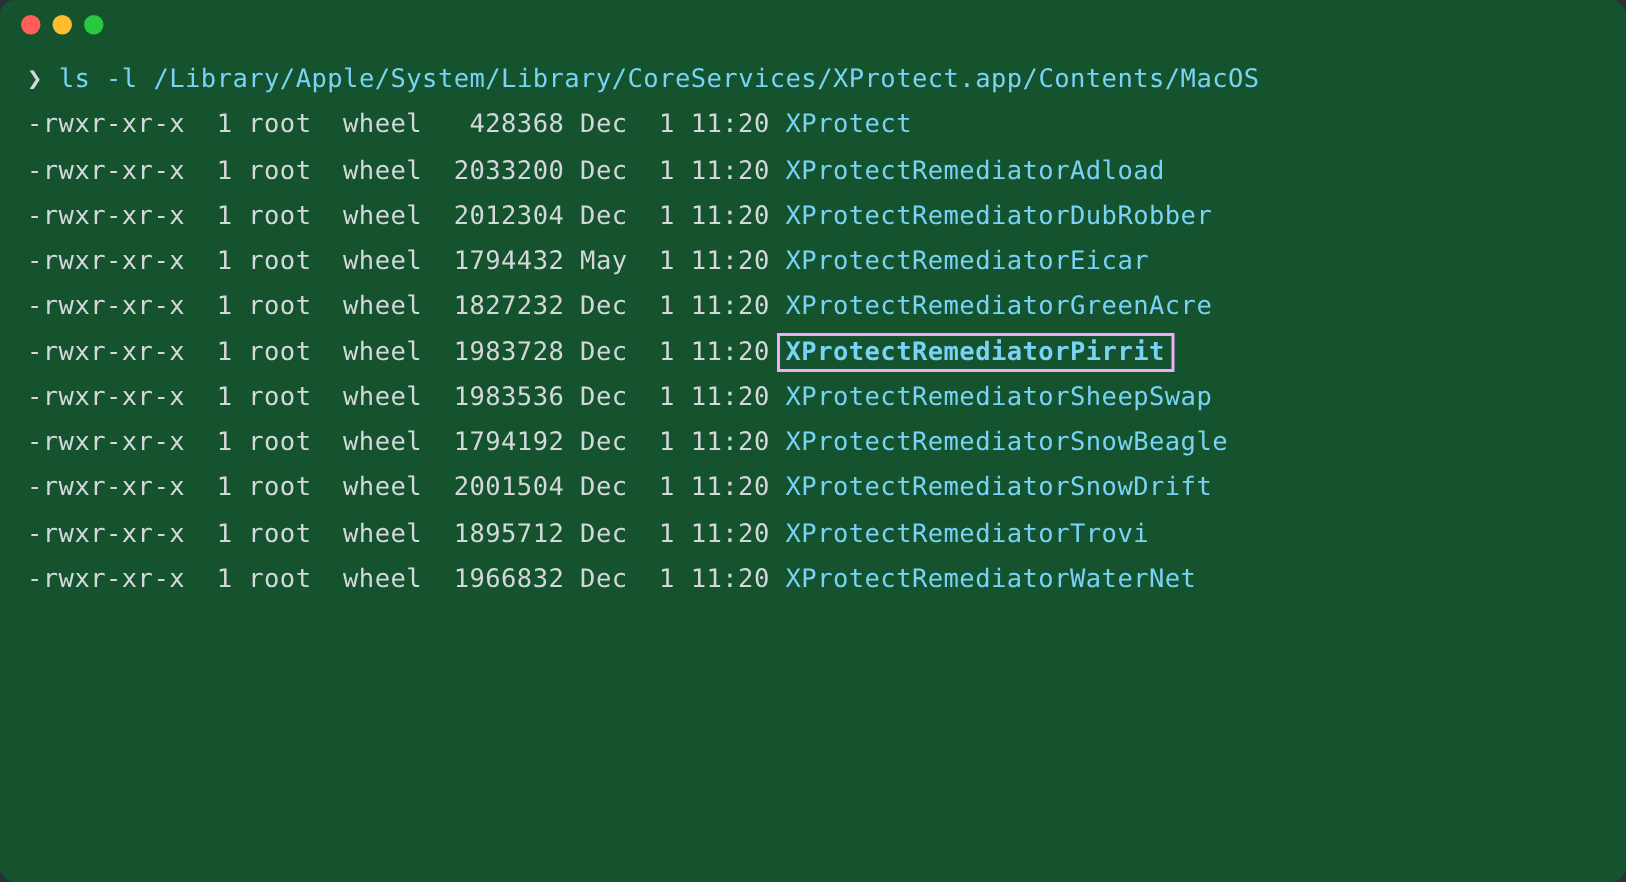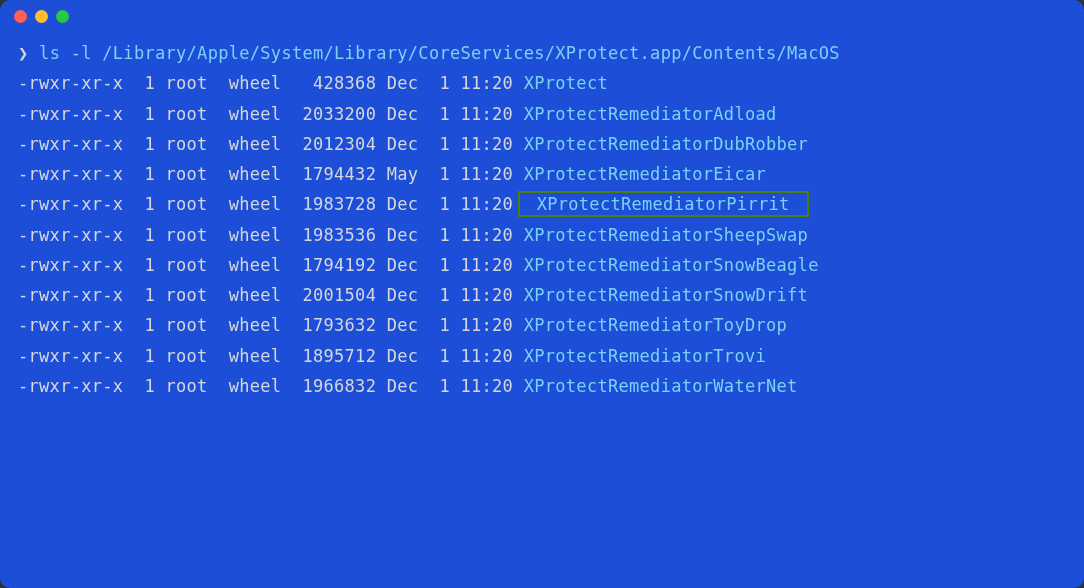--- a/index.html
+++ b/index.html
@@ -12,21 +12,21 @@
     font-family: 'Menlo', 'Monaco', 'Consolas', monospace;
     font-size: 17px;
     color: #d4d7db;
     width: 1084px;
     height: 588px;
     overflow: hidden;
   }
   .terminal {
     width: 100%;
     height: 100%;
-    background: #1d4ed8;
+    background: #14532d;
     border-radius: 10px;
     padding: 0;
   }
   .titlebar {
     height: 32px;
     display: flex;
     align-items: center;
     padding-left: 14px;
     gap: 8px;
   }
@@ -58,25 +58,26 @@
   }
   .file-row {
     white-space: pre;
     color: #d4d7db;
   }
   .filename {
     color: #7ad2f5;
     text-align: center;
   }
   .highlight-box {
-    border: 2px solid #4d7c0f;
-    padding: 0 17px;
+    border: 2px solid #f0abfc;
+    padding: 0 4px;
     margin-left: -6px;
     display: inline-block;
     line-height: 1.3;
+    font-weight: bold;
   }
 </style>
 </head>
 <body>
 
 <div class="terminal">
   <div class="titlebar">
     <div class="traffic-light traffic-close"></div>
     <div class="traffic-light traffic-min"></div>
     <div class="traffic-light traffic-max"></div>
@@ -84,22 +85,22 @@
   <div class="content">
     <div class="prompt-line">
       <span class="prompt-symbol">❯</span>
       <span class="command">ls -l /Library/Apple/System/Library/CoreServices/XProtect.app/Contents/MacOS</span>
     </div>
     <div id="rows-container">
         <div class="file-row"><span>-rwxr-xr-x  1 root  wheel   428368 Dec  1 11:20 </span><span class="filename">XProtect</span></div>
         <div class="file-row"><span>-rwxr-xr-x  1 root  wheel  2033200 Dec  1 11:20 </span><span class="filename">XProtectRemediatorAdload</span></div>
         <div class="file-row"><span>-rwxr-xr-x  1 root  wheel  2012304 Dec  1 11:20 </span><span class="filename">XProtectRemediatorDubRobber</span></div>
         <div class="file-row"><span>-rwxr-xr-x  1 root  wheel  1794432 May  1 11:20 </span><span class="filename">XProtectRemediatorEicar</span></div>
+        <div class="file-row"><span>-rwxr-xr-x  1 root  wheel  1827232 Dec  1 11:20 </span><span class="filename">XProtectRemediatorGreenAcre</span></div>
         <div class="file-row"><span>-rwxr-xr-x  1 root  wheel  1983728 Dec  1 11:20 </span><span class="highlight-box"><span class="filename">XProtectRemediatorPirrit</span></span></div>
         <div class="file-row"><span>-rwxr-xr-x  1 root  wheel  1983536 Dec  1 11:20 </span><span class="filename">XProtectRemediatorSheepSwap</span></div>
         <div class="file-row"><span>-rwxr-xr-x  1 root  wheel  1794192 Dec  1 11:20 </span><span class="filename">XProtectRemediatorSnowBeagle</span></div>
         <div class="file-row"><span>-rwxr-xr-x  1 root  wheel  2001504 Dec  1 11:20 </span><span class="filename">XProtectRemediatorSnowDrift</span></div>
-        <div class="file-row"><span>-rwxr-xr-x  1 root  wheel  1793632 Dec  1 11:20 </span><span class="filename">XProtectRemediatorToyDrop</span></div>
         <div class="file-row"><span>-rwxr-xr-x  1 root  wheel  1895712 Dec  1 11:20 </span><span class="filename">XProtectRemediatorTrovi</span></div>
         <div class="file-row"><span>-rwxr-xr-x  1 root  wheel  1966832 Dec  1 11:20 </span><span class="filename">XProtectRemediatorWaterNet</span></div>
       </div>
   </div>
 </div>
 
 </body></html>

